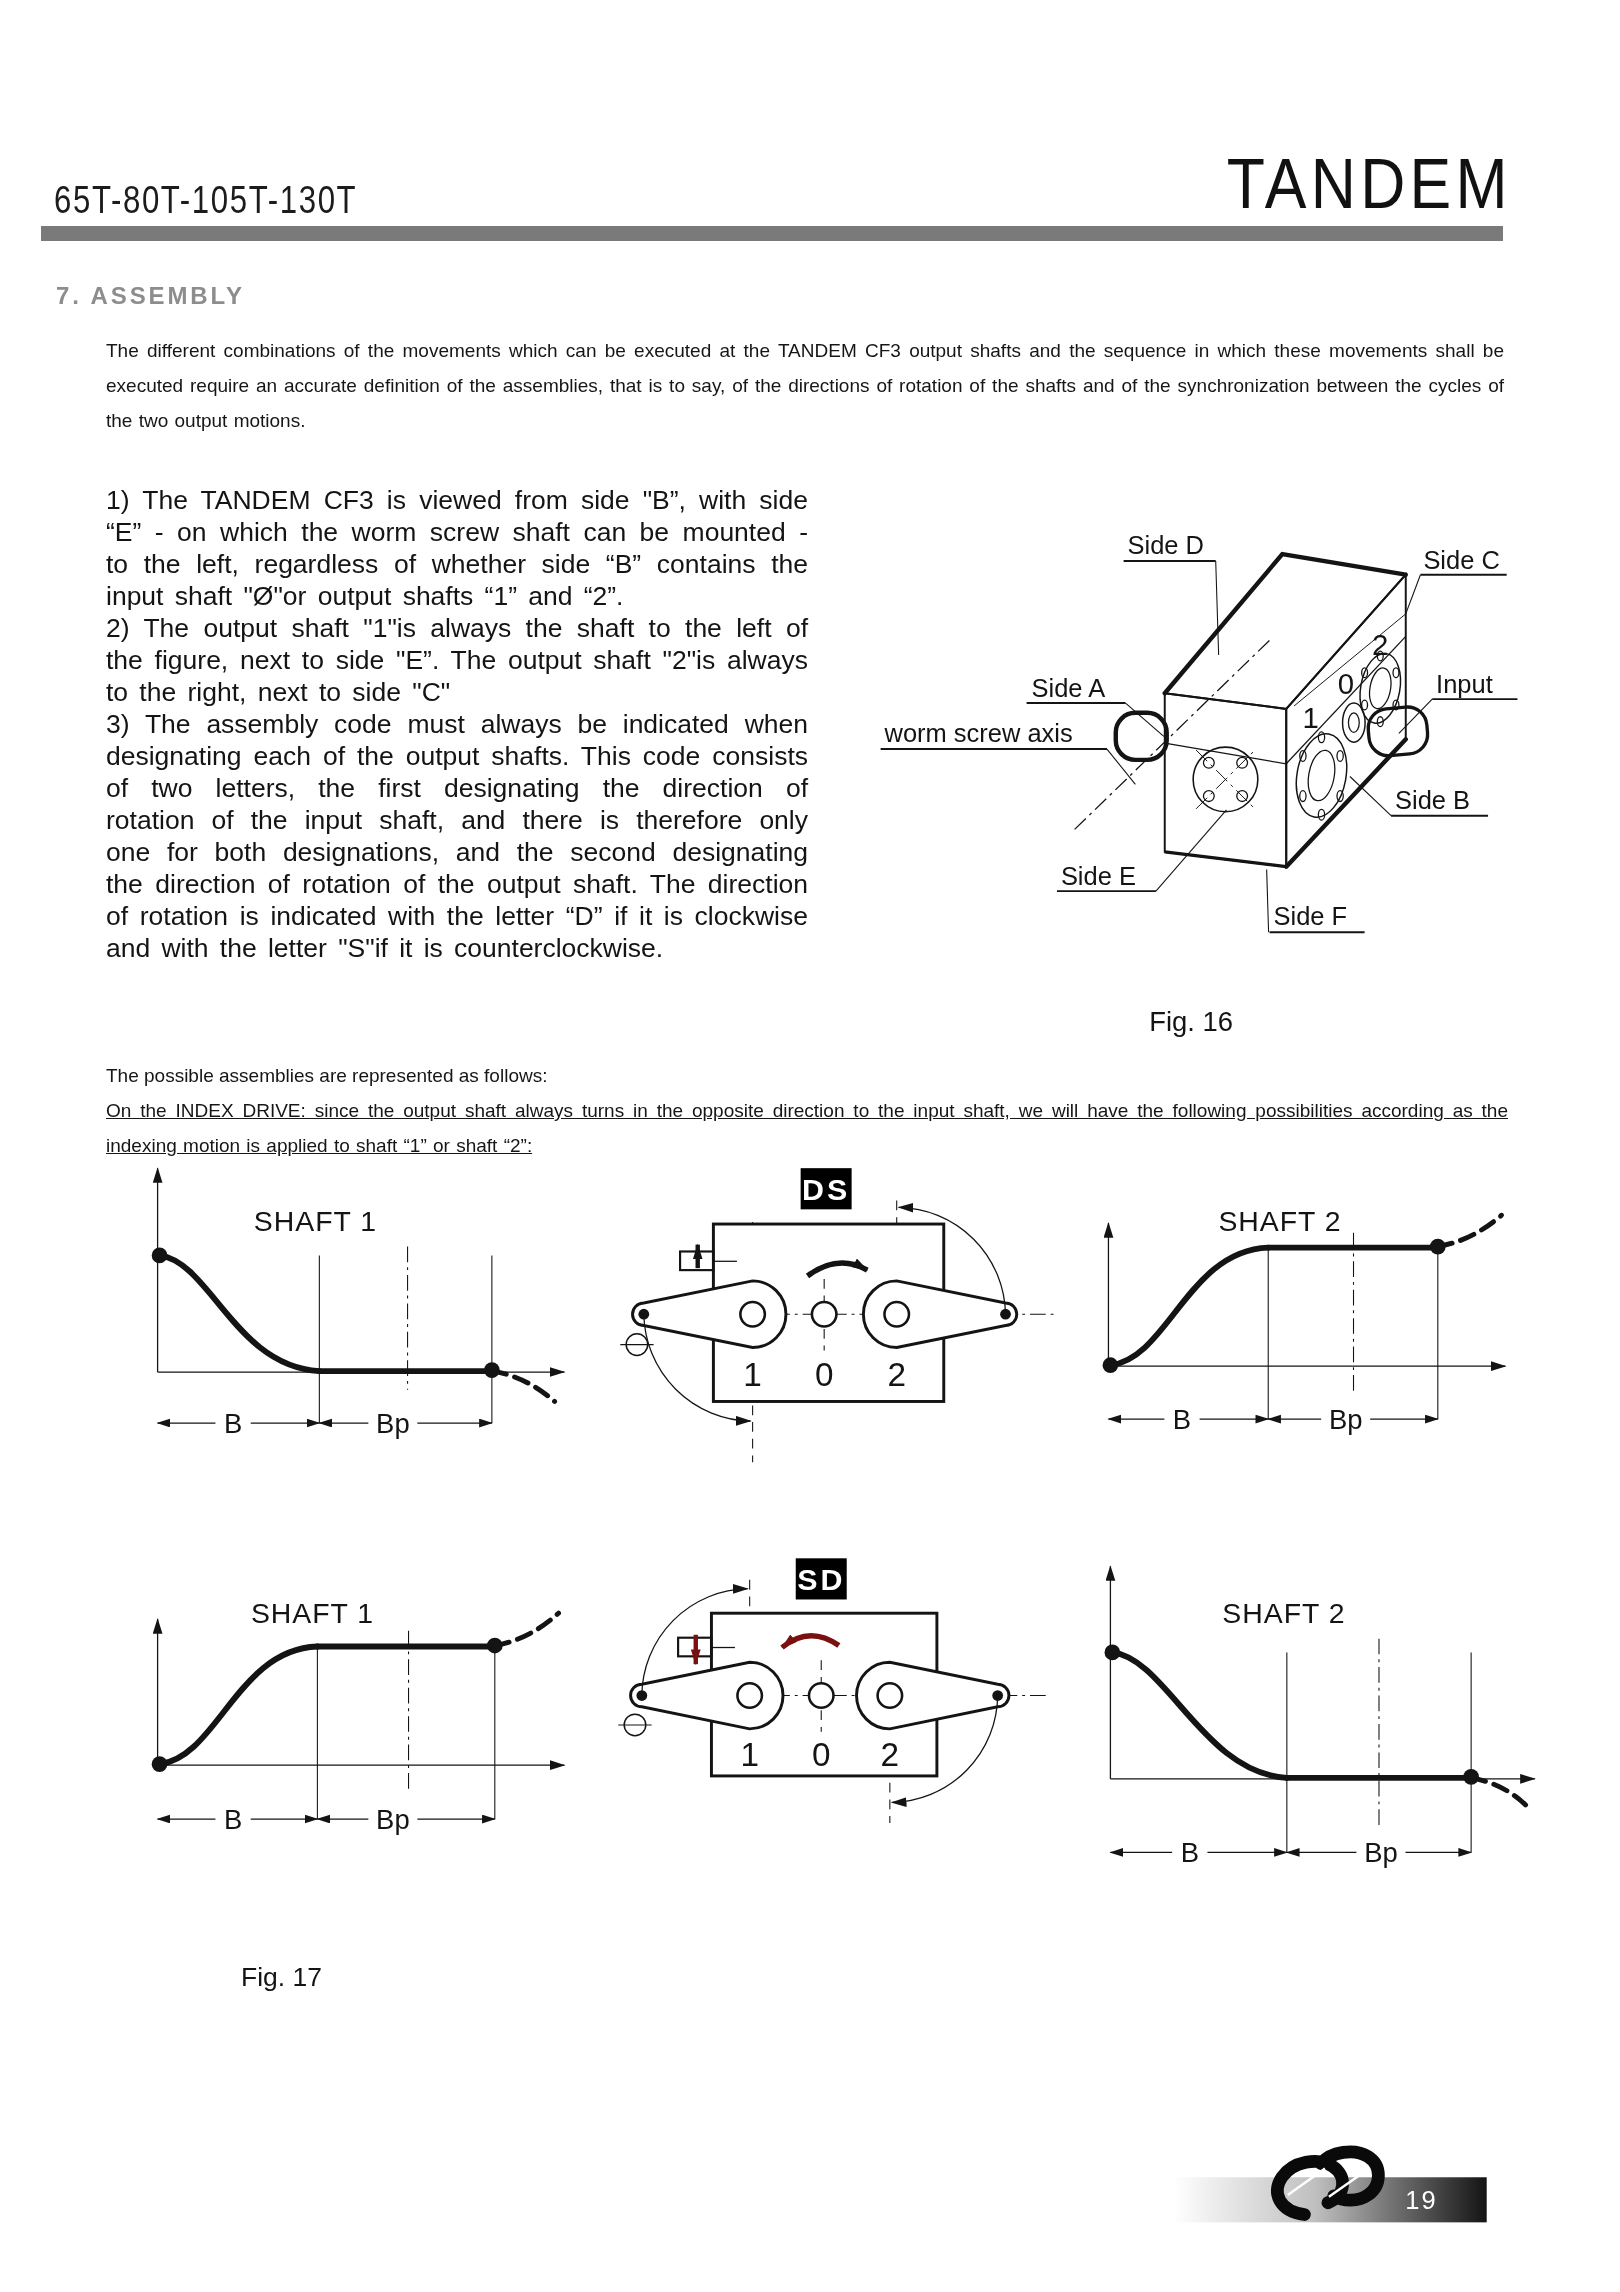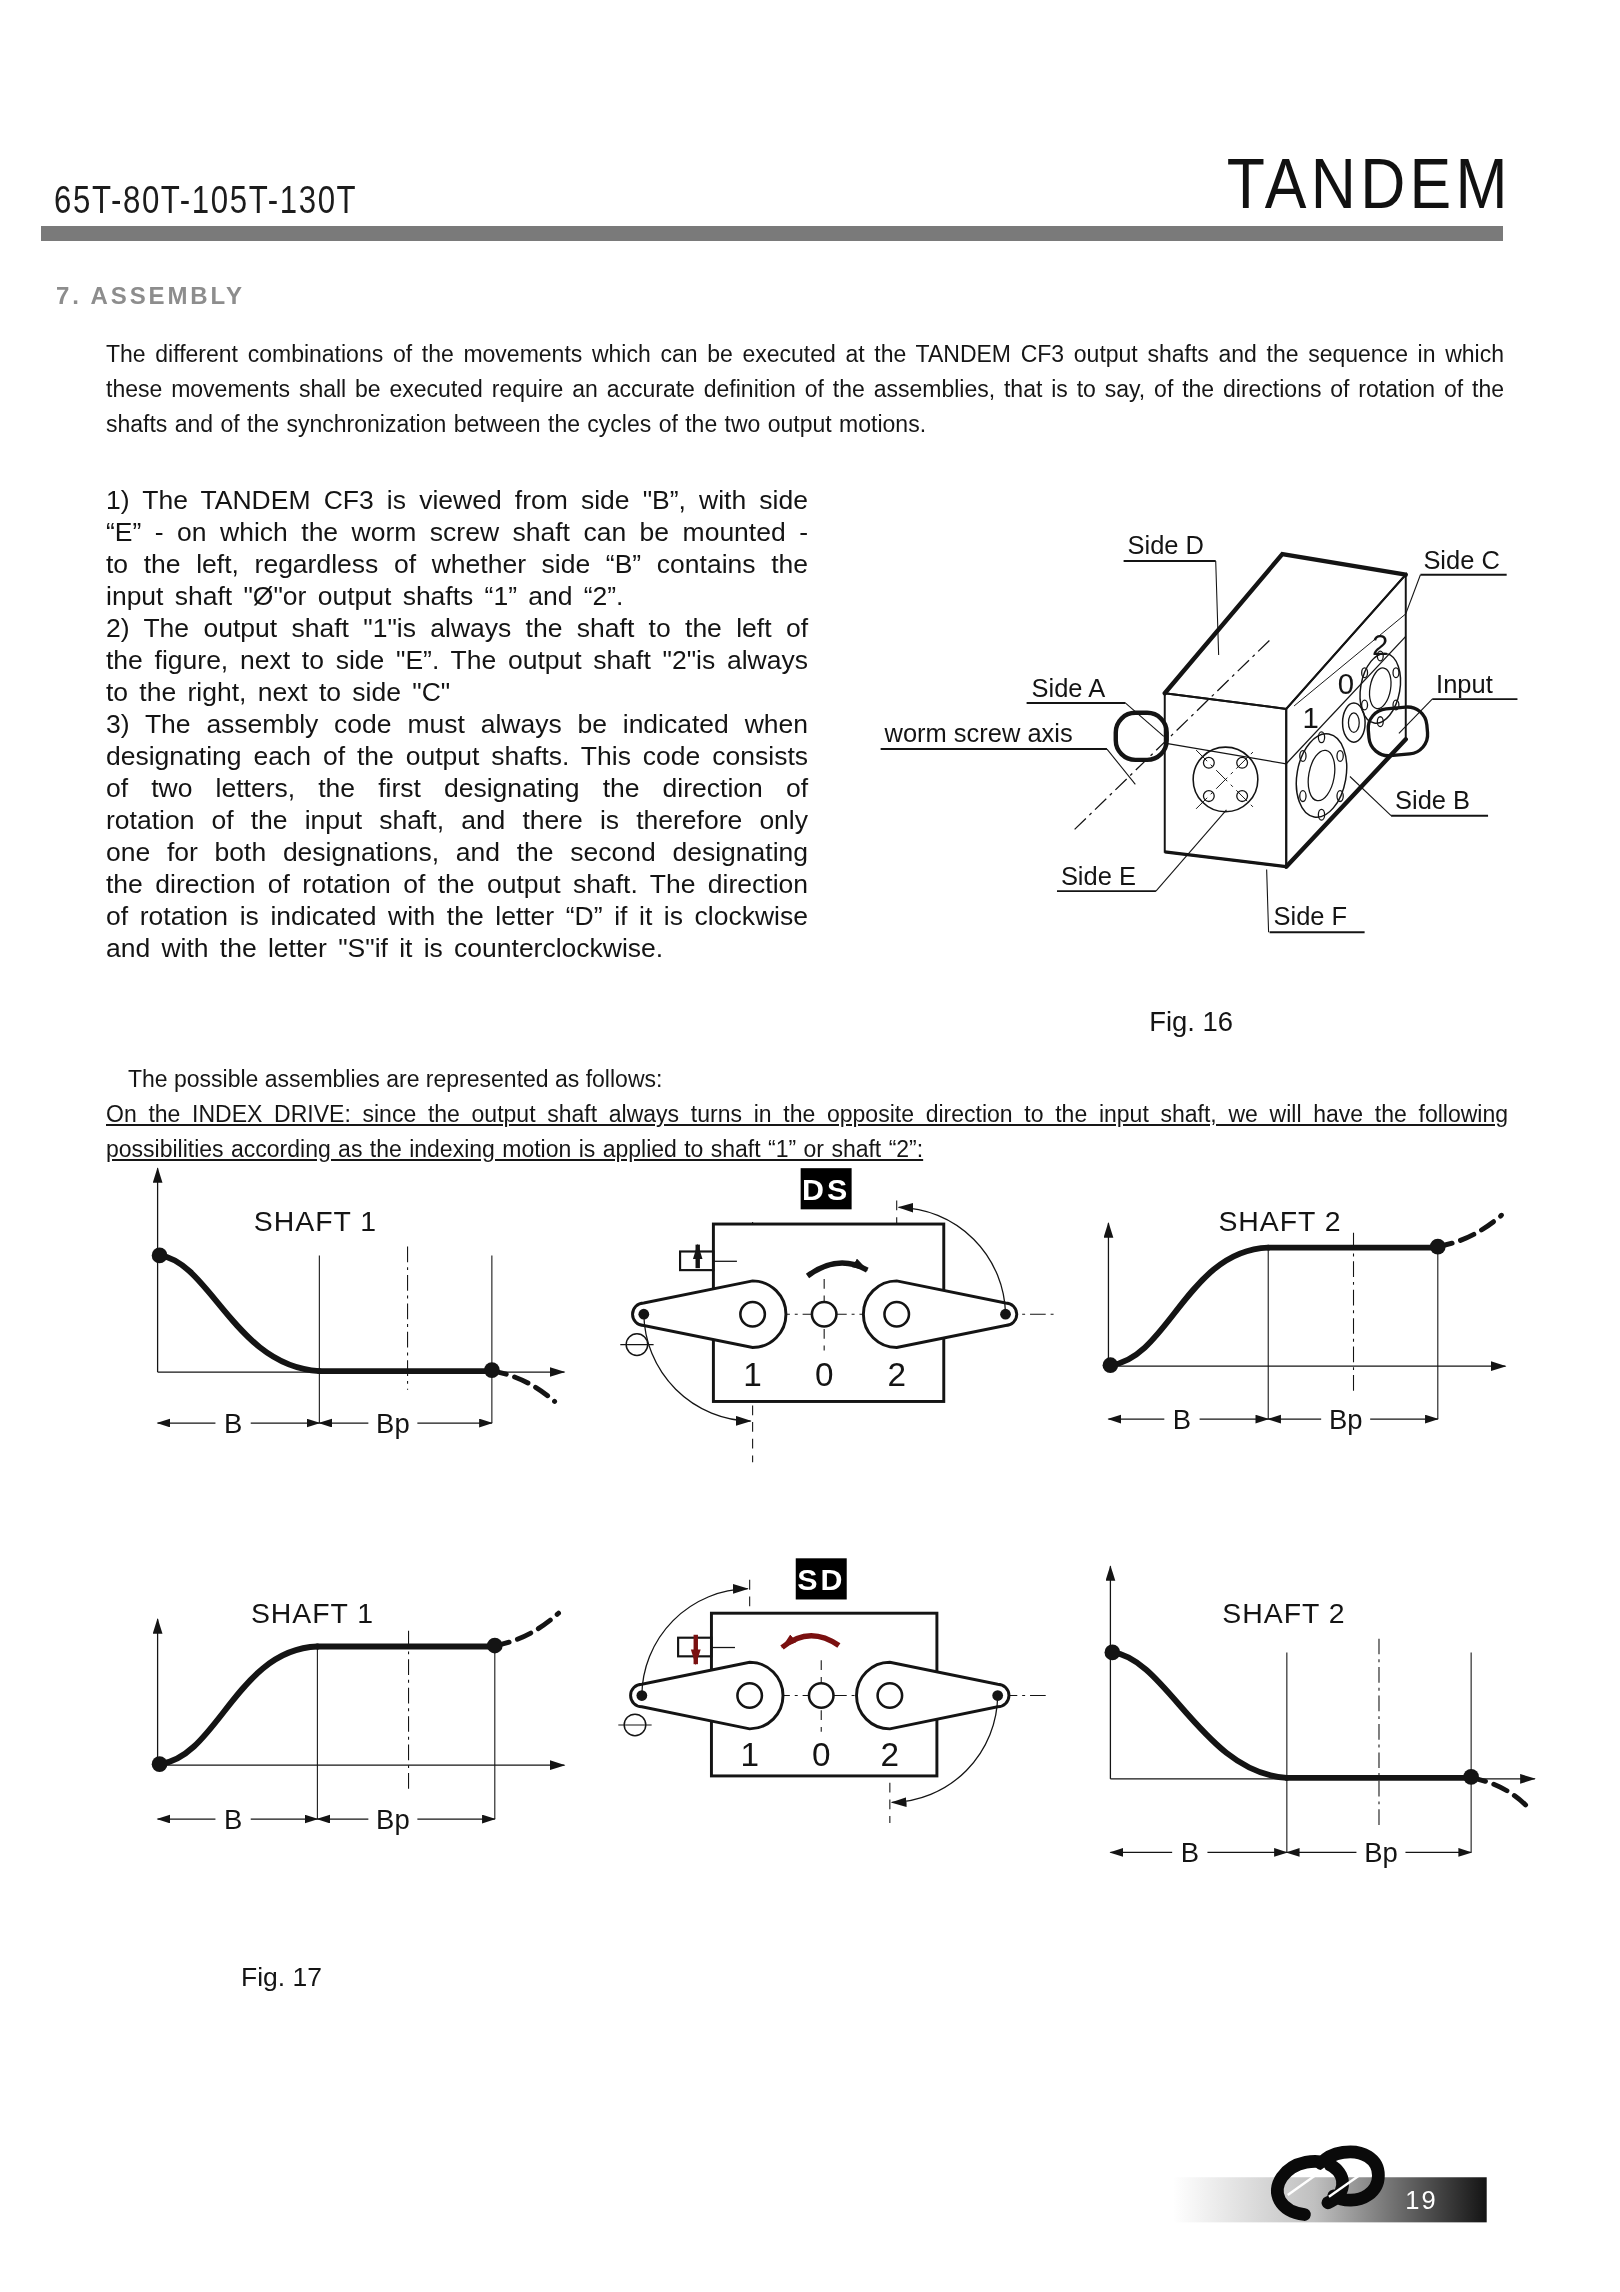--- a/index.html
+++ b/index.html
@@ -15,26 +15,26 @@
   }
   #brand{
     right:108px; top:143px; font-size:71px; letter-spacing:4.9px; color:#111;
     transform:scaleX(0.88); transform-origin:right top; white-space:nowrap; font-weight:400;
   }
   #hdr-rule{ left:41px; top:226px; width:1462px; height:14.7px; background:#7a7a7a; }
   #sec-heading{
     left:56px; top:282px; font-size:24px; font-weight:bold; color:#8d8d8d; letter-spacing:2.9px;
     white-space:nowrap;
   }
-  .body-text{ font-size:23px; line-height:35px; color:#161616; }
+  .body-text{ font-size:19px; line-height:35px; color:#161616; }
   #p-intro{ left:106px; top:314px; width:1398px; text-align:justify; word-spacing:1px; }
   #p-intro2{ left:106px; top:452px; width:1411px; white-space:nowrap; }
   #items{ left:106px; top:484px; width:702px; }
   #items p{ margin:0; font-size:26.5px; line-height:32px; text-align:justify; word-spacing:3.9px; }
-  #p-possible{ left:106px; top:1039px; width:1411px;margin-left:22px; }
+  #p-possible{ left:106px; top:1039px; width:1411px; }
   #p-index{ left:106px; top:1074px; width:1402px; text-align:justify; word-spacing:1px;text-decoration:underline; }
   #fig17-caption{ left:241px; top:1962px; font-size:26.5px; }
   svg text{ font-family:"Liberation Sans",sans-serif; fill:#141414; }
   .s-thin{ stroke:#141414; stroke-width:1.3; fill:none; }
   .s-med{ stroke:#141414; stroke-width:2.6; fill:none; }
   .s-body{ stroke:#141414; stroke-width:3; fill:#ffffff; }
   .s-thick{ stroke:#141414; stroke-width:4.5; fill:none; stroke-linecap:round; }
   .curve{ stroke:#141414; stroke-width:6; fill:none; stroke-linecap:round; }
   .curve-dash{ stroke:#141414; stroke-width:5; fill:none; stroke-linecap:round; stroke-dasharray:15 9; }
   .dashdot{ stroke-dasharray:16 5 3 5; }

